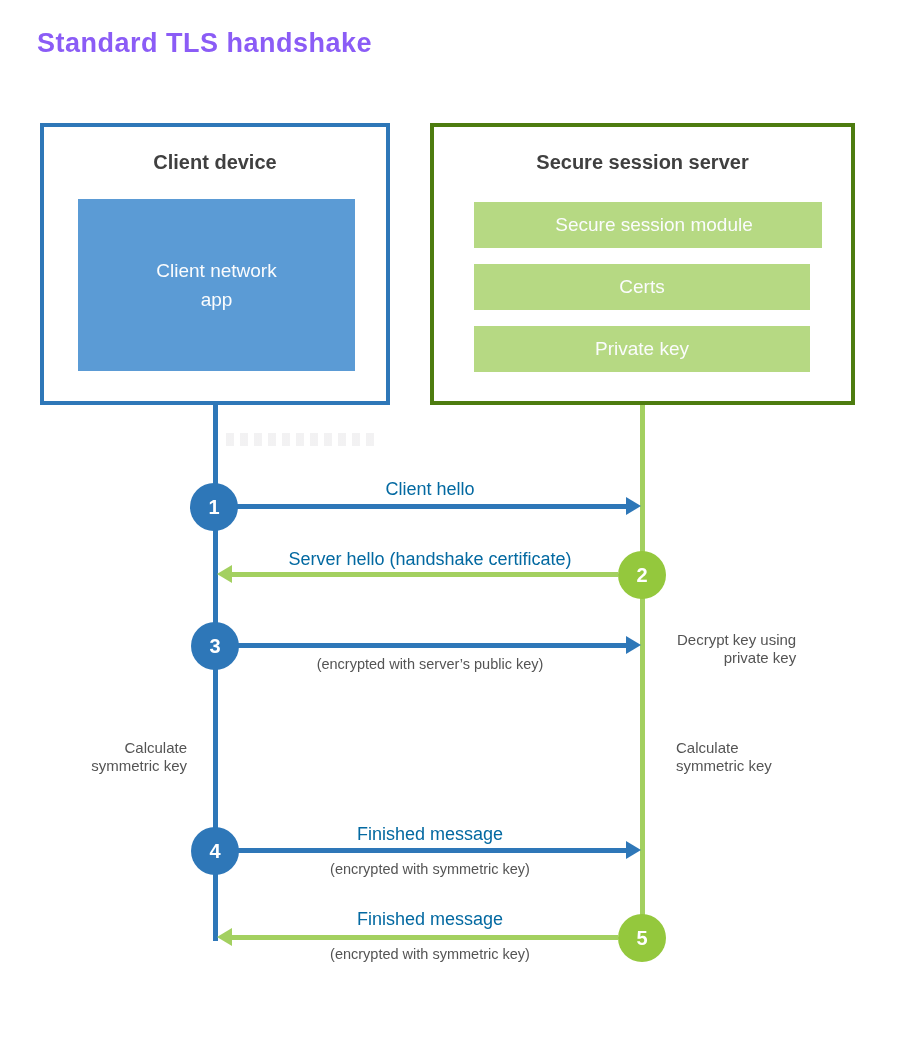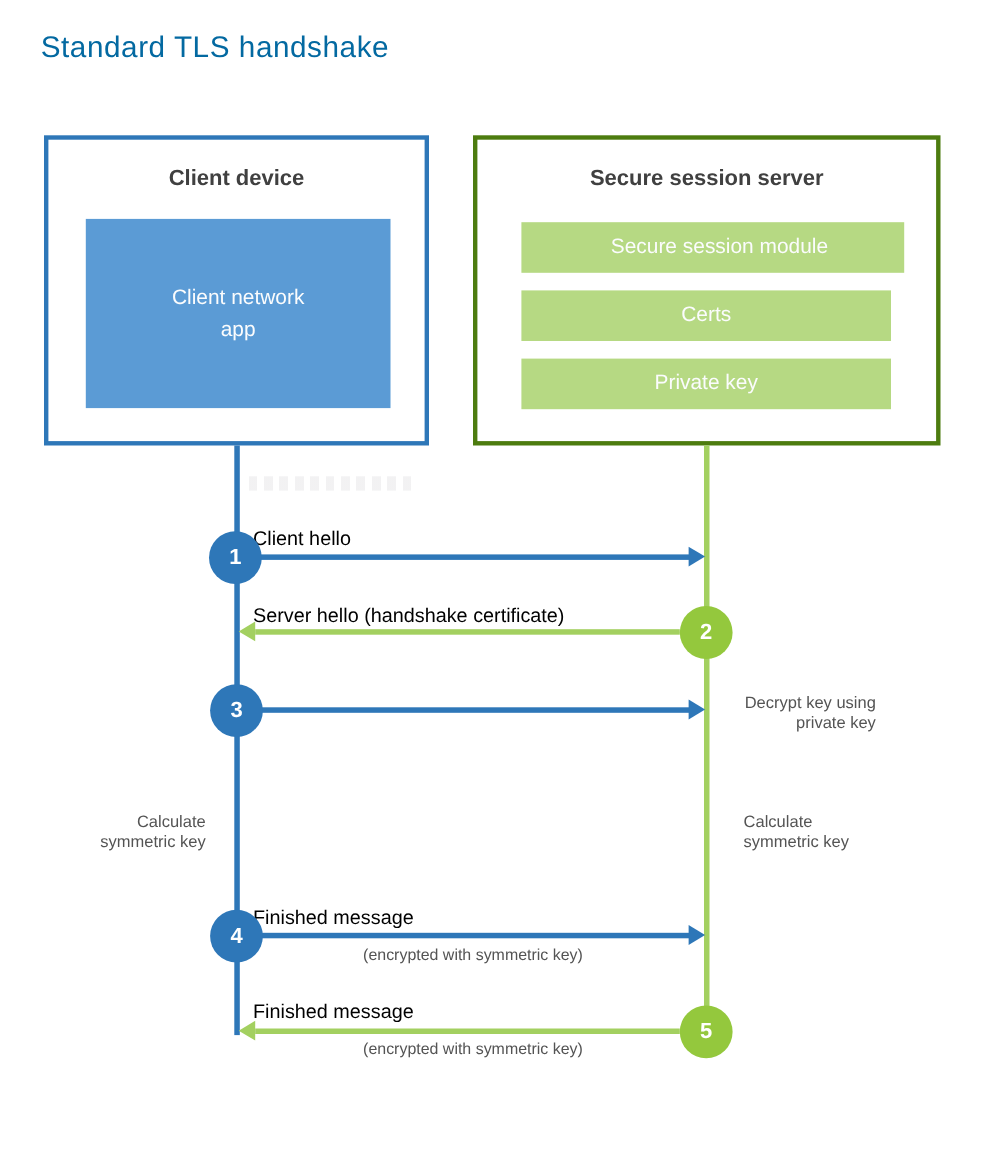--- a/index.html
+++ b/index.html
@@ -9,23 +9,23 @@
     height: 1058px;
     background: #ffffff;
     font-family: "Liberation Sans", "DejaVu Sans", sans-serif;
     overflow: hidden;
   }
   .title {
     position: absolute;
     left: 37px;
     top: 28px;
     font-size: 27px;
-    font-weight: 400;
+    font-weight: 700;
     letter-spacing: 0.5px;
-    color: #0369a1;
+    color: #8b5cf6;
   }
   
   .client-box {
     position: absolute;
     left: 40px; top: 123px;
     width: 350px; height: 282px;
     border: 4px solid #2e77b8;
     box-sizing: border-box;
     background: #ffffff;
   }
@@ -123,22 +123,23 @@
   .ah-left  { border-right: 15px solid #a3d060; left: 217px; }
   .a1 { top: 497px; }
   .a2 { top: 565px; }
   .a3 { top: 636px; }
   .a4 { top: 841px; }
   .a5 { top: 928px; }
   
   .alabel {
     position: absolute;
     left: 230px; width: 400px;
+    text-align: center;
     font-size: 18px;
-    color: #000000;
+    color: #0369a1;
   }
   .sublabel {
     position: absolute;
     left: 230px; width: 400px;
     text-align: center;
     font-size: 14.5px;
     color: #545454;
   }
   .l1 { top: 479px; }
   .l2 { top: 549px; }
@@ -186,20 +187,21 @@
   <div class="alabel l1">Client hello</div>
   <div class="circle circle-blue c1">1</div>
 
   <div class="hline hline-green h2"></div>
   <div class="ah ah-left a2"></div>
   <div class="alabel l2">Server hello (handshake certificate)</div>
   <div class="circle circle-green c2">2</div>
 
   <div class="hline hline-blue h3"></div>
   <div class="ah ah-right a3"></div>
+  <div class="sublabel sl3">(encrypted with server’s public key)</div>
   <div class="circle circle-blue c3">3</div>
 
   <div class="hline hline-blue h4"></div>
   <div class="ah ah-right a4"></div>
   <div class="alabel l4">Finished message</div>
   <div class="sublabel sl4">(encrypted with symmetric key)</div>
   <div class="circle circle-blue c4">4</div>
 
   <div class="hline hline-green h5"></div>
   <div class="ah ah-left a5"></div>

